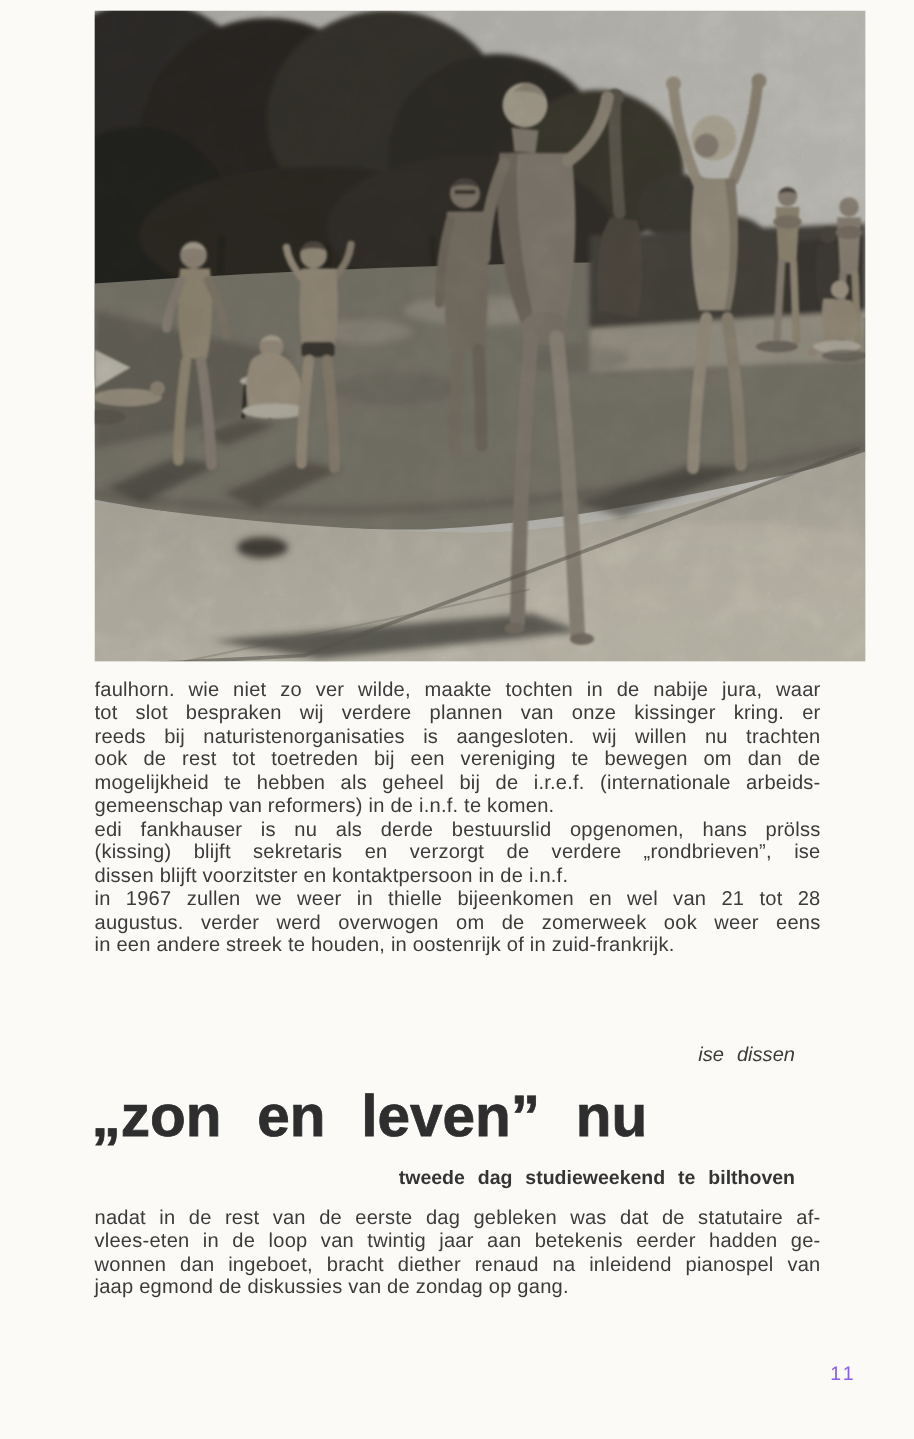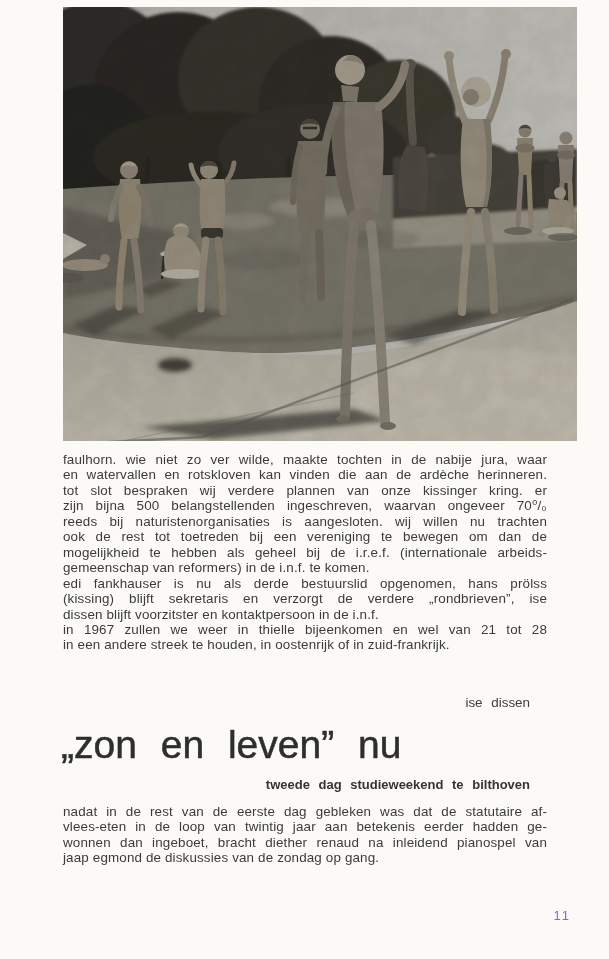--- a/index.html
+++ b/index.html
@@ -20,25 +20,25 @@
   .bodytext{
     position:absolute;left:63px;width:484px;
     font-size:13.4px;line-height:15.45px;letter-spacing:0.15px;
   }
   .art1{top:452px;}
   .art2{top:804px;}
   .tline{text-align:left;}
   .tline.just{text-align:justify;text-align-last:justify;}
   .byline{
     position:absolute;top:695px;left:63px;width:467px;
-    text-align:right;font-size:13.4px;word-spacing:5px;
+    text-align:right;font-size:13.4px;word-spacing:5px;font-style:italic;
   }
   .headline{
     position:absolute;top:721px;left:61px;width:500px;
-    font-size:39px;line-height:48px;font-weight:400;
+    font-size:39px;line-height:48px;font-weight:700;
     color:#2e2e2e;word-spacing:13px;letter-spacing:0px;
     -webkit-text-stroke:0.5px #2e2e2e;
     margin:0;
   }
   .subhead{
     position:absolute;top:777px;left:63px;width:467px;
     text-align:right;font-weight:700;font-size:13px;
     word-spacing:5px;color:#343434;
   }
   .pagenum{
@@ -240,31 +240,30 @@
         <path d="M60,434 L290,386" stroke="#7a756b" stroke-width="1.2" fill="none" opacity="0.3"></path>
       </g>
 
       <rect x="0" y="0" width="514" height="434" fill="#000" filter="url(#grain)" opacity="0.15"></rect>
       <rect x="0" y="0" width="514" height="434" fill="#6b645a" filter="url(#blotch)" opacity="0.09"></rect>
     </svg>
   </figure>
 
   <div class="bodytext art1">
       <div class="tline just">faulhorn. wie niet zo ver wilde, maakte tochten in de nabije jura, waar</div>
-      <div class="tline just">en watervallen en rotskloven kan vinden die aan de ardèche herinneren.</div>
       <div class="tline just">tot slot bespraken wij verdere plannen van onze kissinger kring. er</div>
-      <div class="tline just">zijn bijna 500 belangstellenden ingeschreven, waarvan ongeveer 70⁰/₀</div>
       <div class="tline just">reeds bij naturistenorganisaties is aangesloten. wij willen nu trachten</div>
       <div class="tline just">ook de rest tot toetreden bij een vereniging te bewegen om dan de</div>
       <div class="tline just">mogelijkheid te hebben als geheel bij de i.r.e.f. (internationale arbeids-</div>
       <div class="tline">gemeenschap van reformers) in de i.n.f. te komen.</div>
       <div class="tline just">edi fankhauser is nu als derde bestuurslid opgenomen, hans prölss</div>
       <div class="tline just">(kissing) blijft sekretaris en verzorgt de verdere „rondbrieven”, ise</div>
       <div class="tline">dissen blijft voorzitster en kontaktpersoon in de i.n.f.</div>
       <div class="tline just">in 1967 zullen we weer in thielle bijeenkomen en wel van 21 tot 28</div>
+      <div class="tline just">augustus. verder werd overwogen om de zomerweek ook weer eens</div>
       <div class="tline">in een andere streek te houden, in oostenrijk of in zuid-frankrijk.</div>
     </div>
 
   <div class="byline">ise dissen</div>
 
   <h1 class="headline">„zon en leven” nu</h1>
   <div class="subhead">tweede dag studieweekend te bilthoven</div>
 
   <div class="bodytext art2">
       <div class="tline just">nadat in de rest van de eerste dag gebleken was dat de statutaire af-</div>

